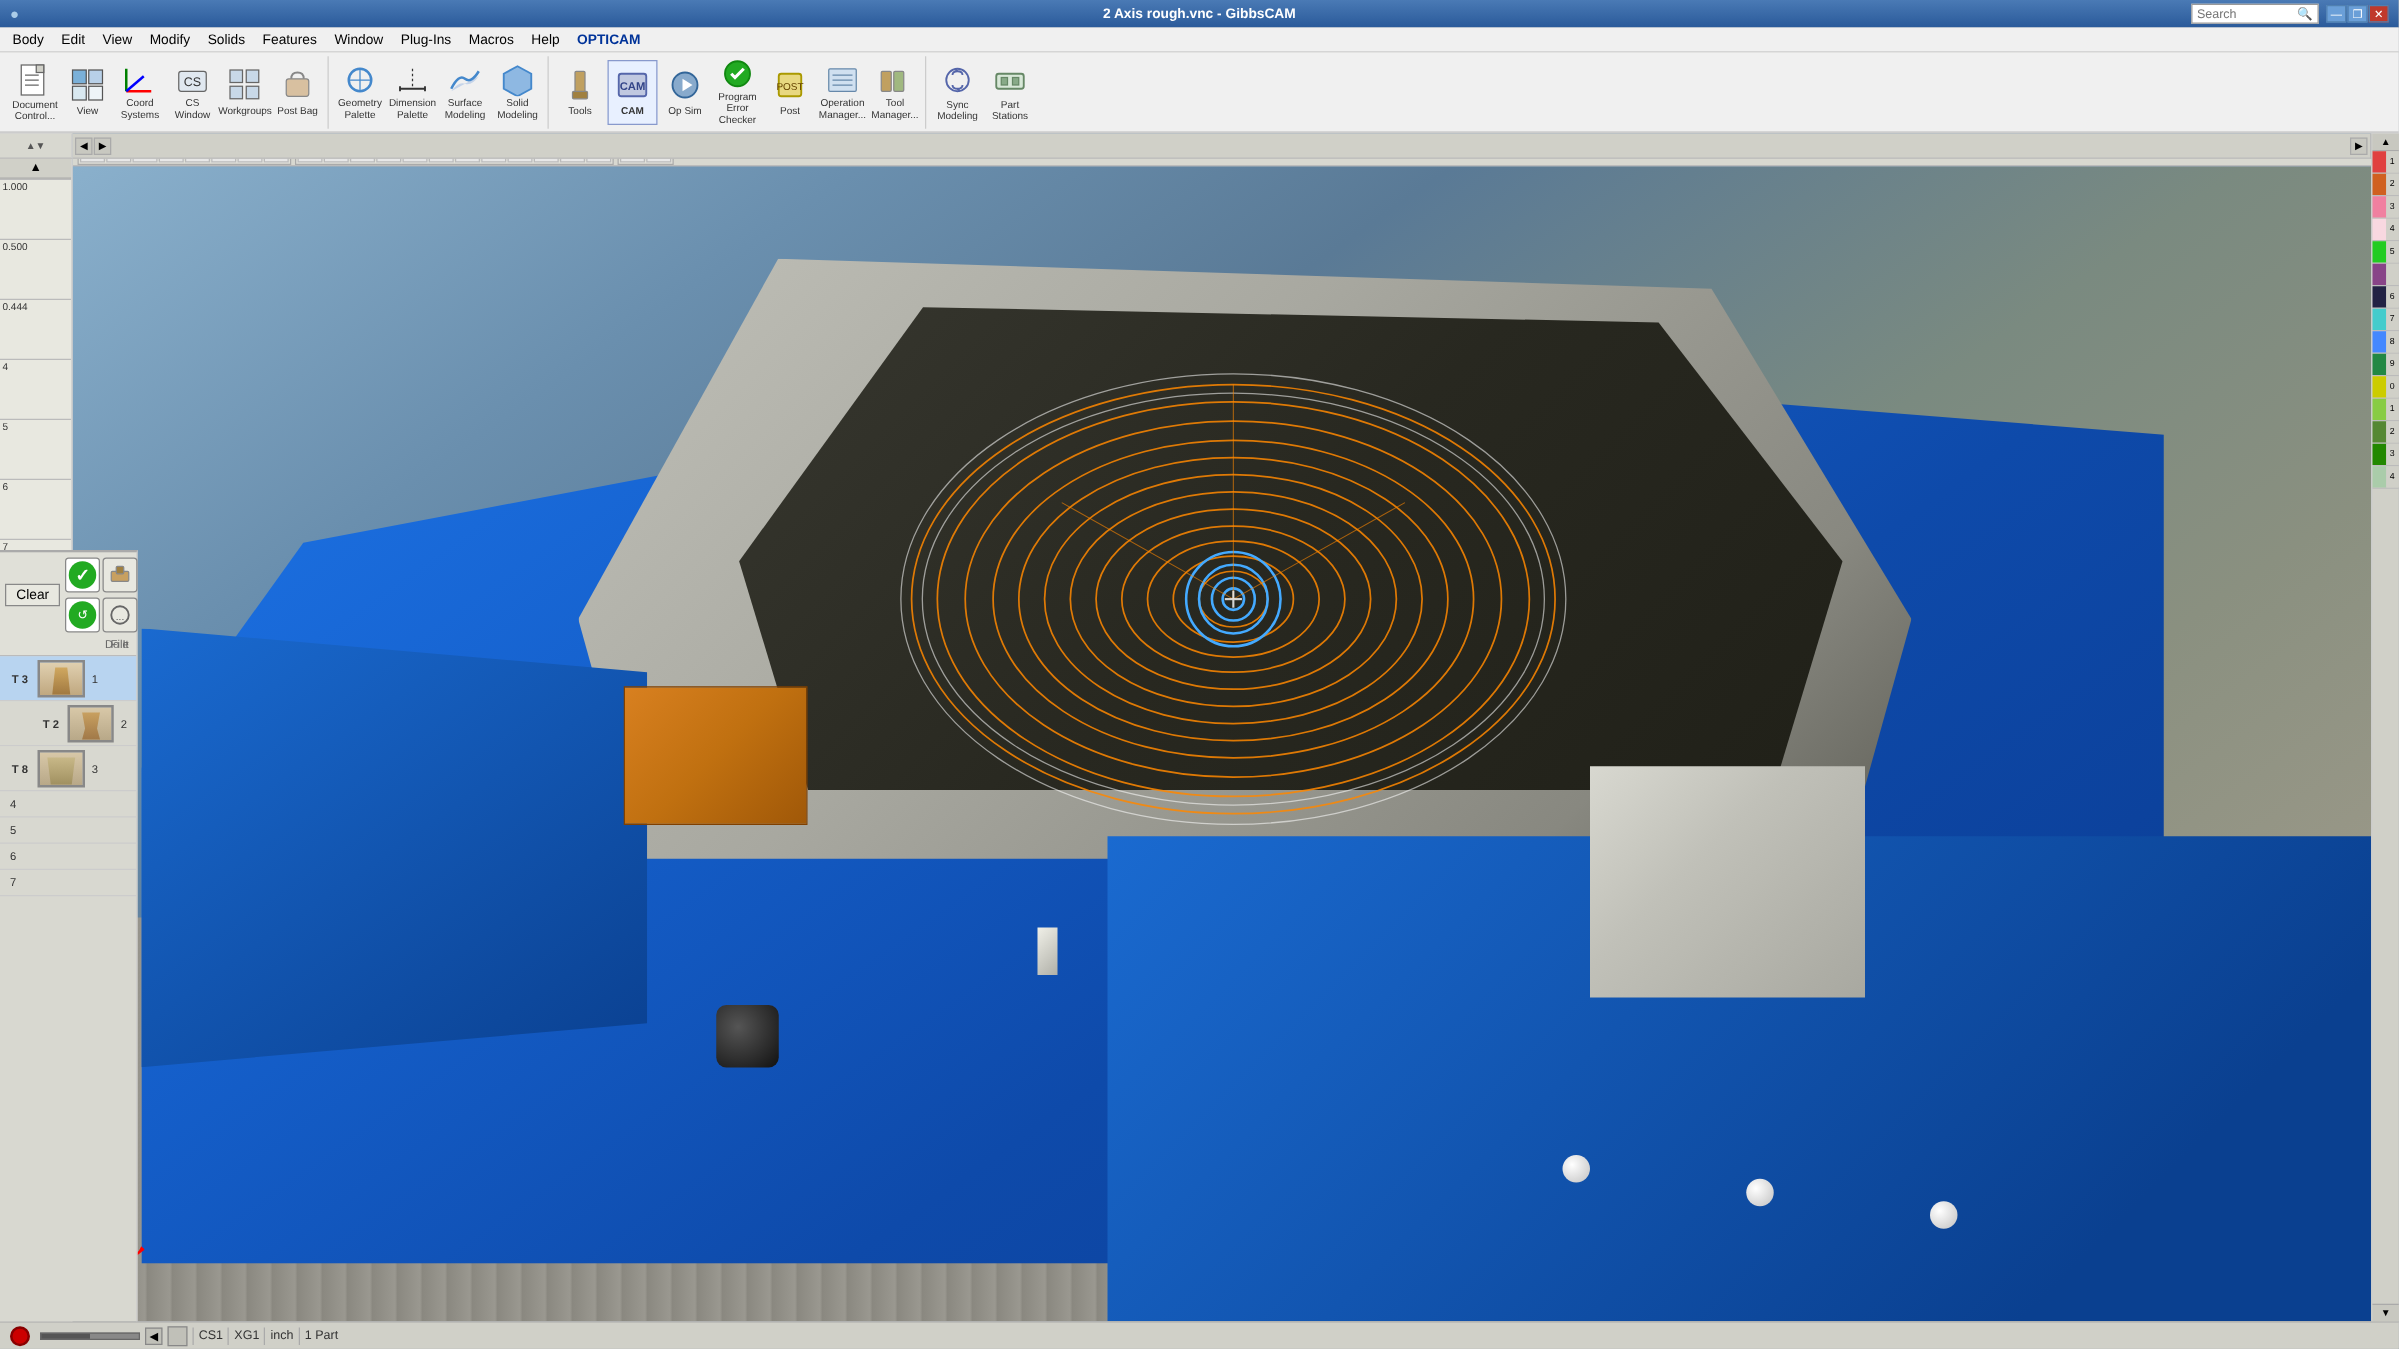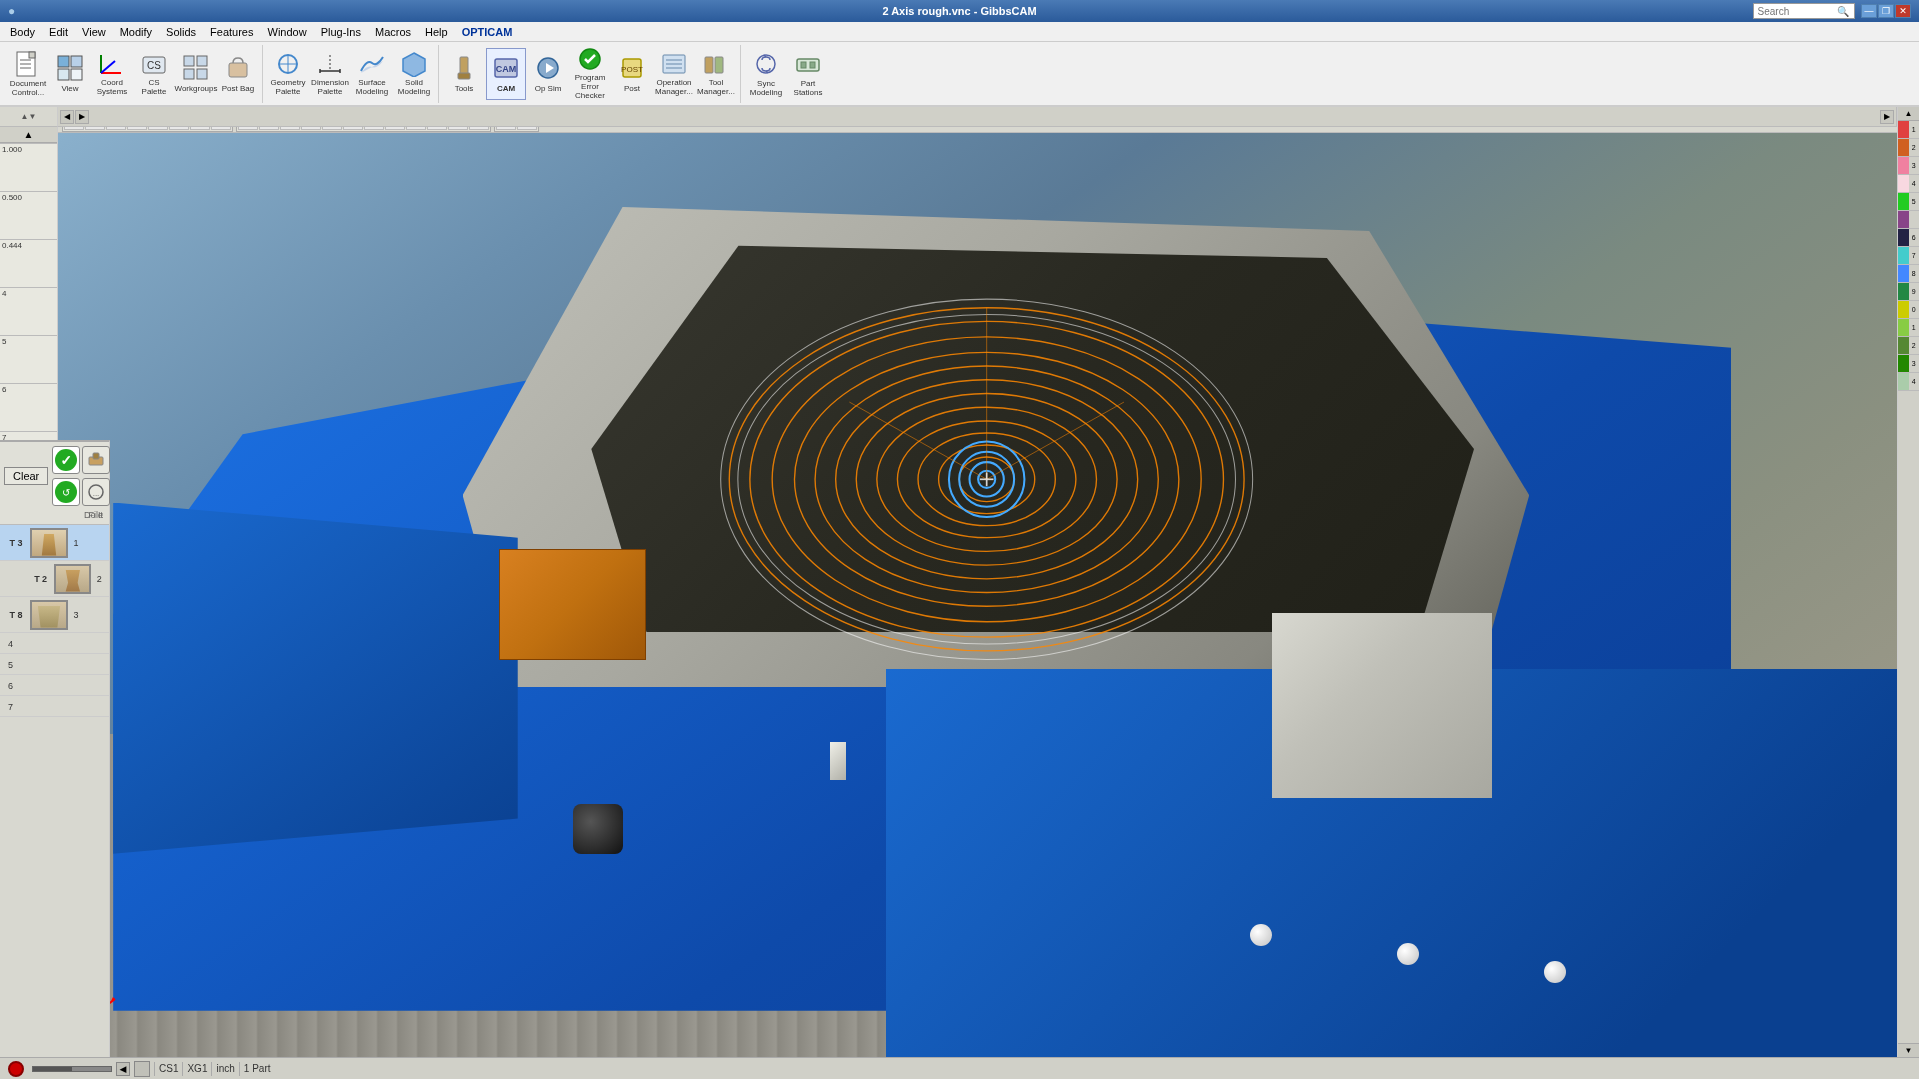--- a/index.html
+++ b/index.html
@@ -189,21 +189,21 @@
       </div>
       <span style="font-size:8px;line-height:1.1;">Coord<br>Systems</span>
     </div>
     <div class="toolbar-btn">
       <div class="icon">
         <svg width="26" height="26">
             <rect x="2" y="6" width="22" height="16" rx="2" fill="#e0e8f0" stroke="#666" stroke-width="1"></rect>
             <text x="13" y="18" text-anchor="middle" font-size="10" fill="#333">CS</text>
           </svg>
       </div>
-      <span style="font-size:8px;line-height:1.1;">CS Palette</span>
+      <span style="font-size:8px;line-height:1.1;">CS Window</span>
     </div>
     <div class="toolbar-btn">
       <div class="icon">
         <svg width="26" height="26">
             <rect x="1" y="1" width="10" height="10" fill="#c8d8e8" stroke="#666" stroke-width="1"></rect>
             <rect x="14" y="1" width="10" height="10" fill="#c8d8e8" stroke="#666" stroke-width="1"></rect>
             <rect x="1" y="14" width="10" height="10" fill="#c8d8e8" stroke="#666" stroke-width="1"></rect>
             <rect x="14" y="14" width="10" height="10" fill="#c8d8e8" stroke="#666" stroke-width="1"></rect>
           </svg>
       </div>

